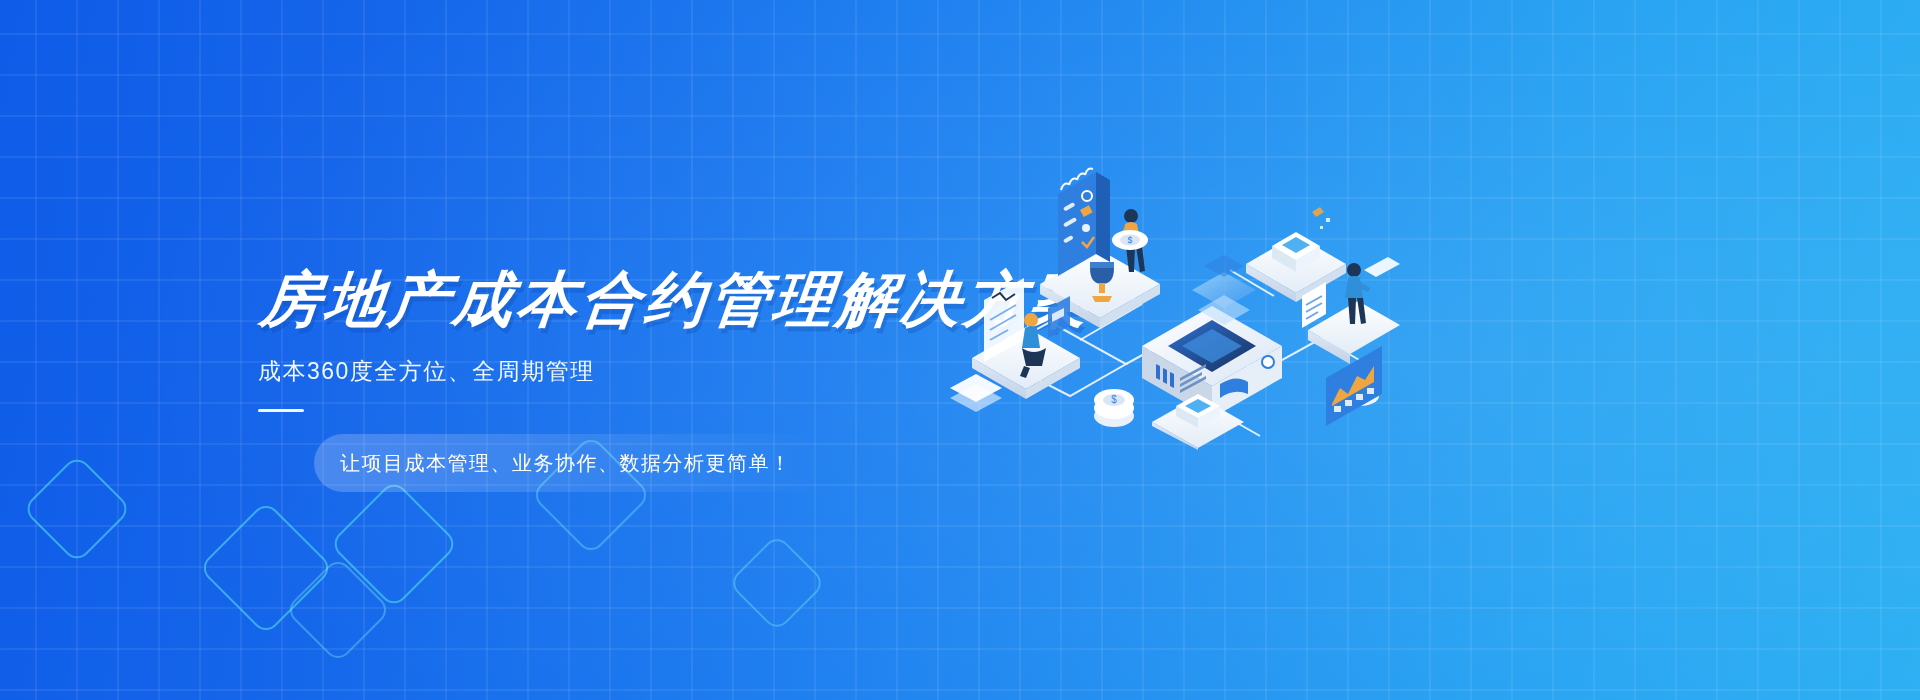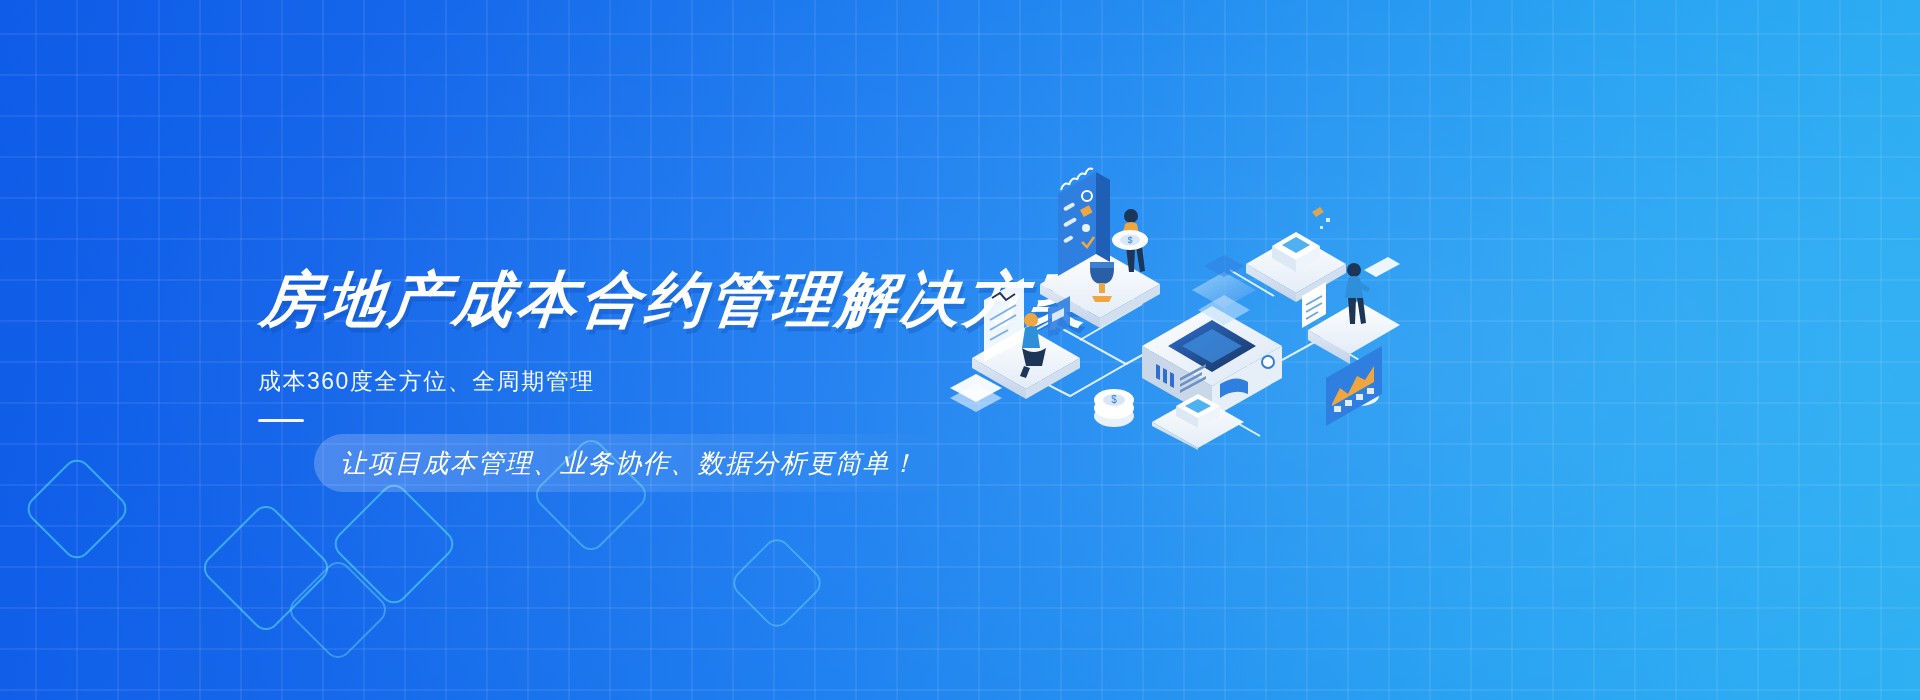--- a/index.html
+++ b/index.html
@@ -38,35 +38,35 @@
   
   #copy{position:absolute;left:258px;top:270px;width:760px;}
   #title{
     font-size:60px;line-height:1;font-weight:bold;font-style:italic;
     color:#ffffff;letter-spacing:4px;white-space:nowrap;
     text-shadow:3px 5px 0 rgba(10,70,170,.28);
     font-family:"Liberation Sans","DejaVu Sans",sans-serif;
     transform:skewX(-6deg);transform-origin:left bottom;
   }
   #subtitle{
-    margin-top:36px;font-size:23px;color:#f2f8ff;letter-spacing:1.5px;
+    margin-top:26px;font-size:23px;color:#f2f8ff;letter-spacing:1.5px;
     font-weight:400;white-space:nowrap;
   }
   #divider{
     margin-top:22px;width:46px;height:3px;background:#ffffff;opacity:.95;border-radius:2px;
   }
   #pill{
     position:absolute;left:56px;top:164px;
     height:58px;display:flex;align-items:center;
     padding:0 30px 0 26px;
     border-radius:29px 4px 4px 29px;
     background:linear-gradient(90deg,rgba(255,255,255,.22) 0%,rgba(255,255,255,.10) 55%,rgba(255,255,255,0) 100%);
     white-space:nowrap;
   }
-  #pill span{font-size:26px;color:#ffffff;letter-spacing:1.5px;font-style:italic;}
+  #pill span{font-size:20px;color:#ffffff;letter-spacing:1.5px;}
 
   
   #illus{position:absolute;left:930px;top:150px;width:470px;height:300px;}
   #illus svg{display:block;}
 </style>
 </head>
 <body>
 
 <div id="banner">
 

